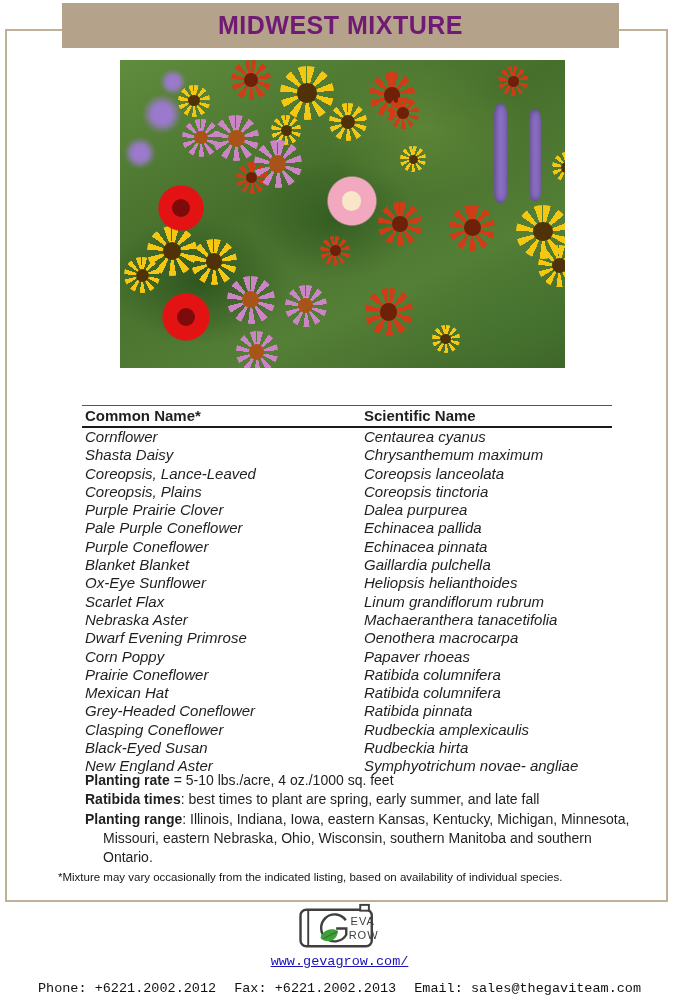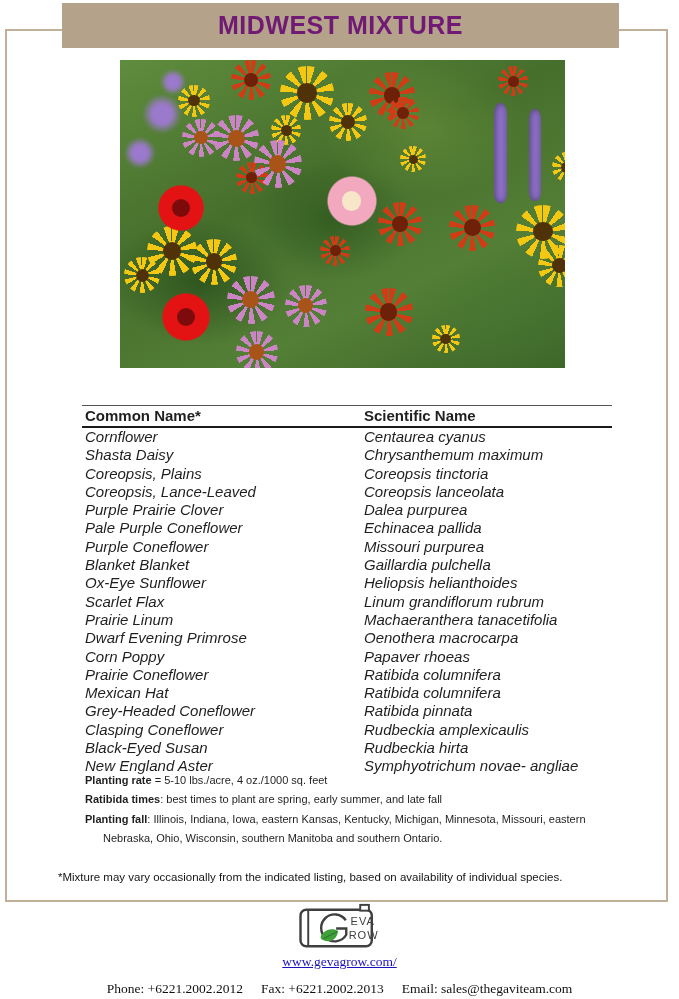--- a/index.html
+++ b/index.html
@@ -53,27 +53,27 @@
   table.species{
     width:100%;border-collapse:collapse;font-size:15px;color:var(--ink);
     border-top:1px solid #555;
   }
   table.species th{
     text-align:left;font-weight:bold;padding:1px 0 2px 3px;
     border-bottom:2px solid #1a1a1a;line-height:17px;
   }
   table.species td{padding:0 0 0 3px;line-height:18.3px;font-style:italic;}
   table.species th:first-child, table.species td:first-child{width:276px;}
-  .planting{position:absolute;left:85px;top:771px;width:548px;font-size:11px;line-height:19.3px;}
+  .planting{position:absolute;left:85px;top:771px;width:548px;font-size:14px;line-height:19.3px;}
   .planting p{margin:0;padding-left:18px;text-indent:-18px;}
   .footnote{position:absolute;left:58px;top:871px;width:572px;font-size:11.5px;color:#151515;}
   .logo{position:absolute;left:50%;transform:translateX(-50%);top:902px;width:110px;height:52px;}
   .serifline{
     position:absolute;left:0;width:679px;text-align:center;
-    font-family:Liberation Serif, serif;font-size:13.5px;color:#111;
+    font-family:Liberation Mono, monospace;font-size:13.5px;color:#111;
   }
   .website{top:954px;}
   .website a{color:var(--link);text-decoration:underline;}
   .address{top:1007px;padding-left:16px;}
   .contact{top:981px;}
   .contact span{margin:0 9px;}
 </style>
 </head>
 <body>
 
@@ -134,53 +134,53 @@
       <tbody>
           <tr>
             <td>Cornflower</td>
             <td>Centaurea cyanus</td>
           </tr>
           <tr>
             <td>Shasta Daisy</td>
             <td>Chrysanthemum maximum</td>
           </tr>
           <tr>
+            <td>Coreopsis, Lance-Leaved</td>
+            <td>Coreopsis lanceolata</td>
+          </tr>
+          <tr>
             <td>Coreopsis, Plains</td>
             <td>Coreopsis tinctoria</td>
           </tr>
           <tr>
-            <td>Coreopsis, Lance-Leaved</td>
-            <td>Coreopsis lanceolata</td>
-          </tr>
-          <tr>
             <td>Purple Prairie Clover</td>
             <td>Dalea purpurea</td>
           </tr>
           <tr>
             <td>Pale Purple Coneflower</td>
             <td>Echinacea pallida</td>
           </tr>
           <tr>
             <td>Purple Coneflower</td>
-            <td>Missouri purpurea</td>
+            <td>Echinacea pinnata</td>
           </tr>
           <tr>
             <td>Blanket Blanket</td>
             <td>Gaillardia pulchella</td>
           </tr>
           <tr>
             <td>Ox-Eye Sunflower</td>
             <td>Heliopsis helianthoides</td>
           </tr>
           <tr>
             <td>Scarlet Flax</td>
             <td>Linum grandiflorum rubrum</td>
           </tr>
           <tr>
-            <td>Prairie Linum</td>
+            <td>Nebraska Aster</td>
             <td>Machaeranthera tanacetifolia</td>
           </tr>
           <tr>
             <td>Dwarf Evening Primrose</td>
             <td>Oenothera macrocarpa</td>
           </tr>
           <tr>
             <td>Corn Poppy</td>
             <td>Papaver rhoeas</td>
           </tr>
@@ -208,21 +208,21 @@
             <td>New England Aster</td>
             <td>Symphyotrichum novae- angliae</td>
           </tr>
         </tbody>
     </table>
   </div>
 
   <div class="planting">
     <p><b>Planting rate</b><span> = 5-10 lbs./acre, 4 oz./1000 sq. feet</span></p>
     <p><b>Ratibida times</b><span>: best times to plant are spring, early summer, and late fall</span></p>
-    <p><b>Planting fall</b><span>: Illinois, Indiana, Iowa, eastern Kansas, Kentucky, Michigan, Minnesota, Missouri, eastern Nebraska, Ohio, Wisconsin, southern Manitoba and southern Ontario.</span></p>
+    <p><b>Planting range</b><span>: Illinois, Indiana, Iowa, eastern Kansas, Kentucky, Michigan, Minnesota, Missouri, eastern Nebraska, Ohio, Wisconsin, southern Manitoba and southern Ontario.</span></p>
   </div>
 
   <div class="footnote">*Mixture may vary occasionally from the indicated listing, based on availability of individual species.</div>
 
   <svg class="logo" viewBox="0 0 110 54" xmlns="http://www.w3.org/2000/svg">
     <rect x="14" y="8" width="74" height="38" rx="6" fill="none" stroke="#3f3f3f" stroke-width="2.5"></rect>
     <line x1="22" y1="8" x2="22" y2="46" stroke="#3f3f3f" stroke-width="2"></line>
     <rect x="76" y="3" width="9" height="6" fill="#ffffff" stroke="#3f3f3f" stroke-width="2"></rect>
     <path d="M 61 19 A 14 14 0 1 0 61.5 34 L 61.5 27.5 L 51 27.5" fill="none" stroke="#3f3f3f" stroke-width="2.5"></path>
     <path d="M 36 34 C 40 28 48 27 53 30 C 52 40 42 44 35 38 C 35 36 35 35 36 34 Z" fill="#3fa03a"></path>

